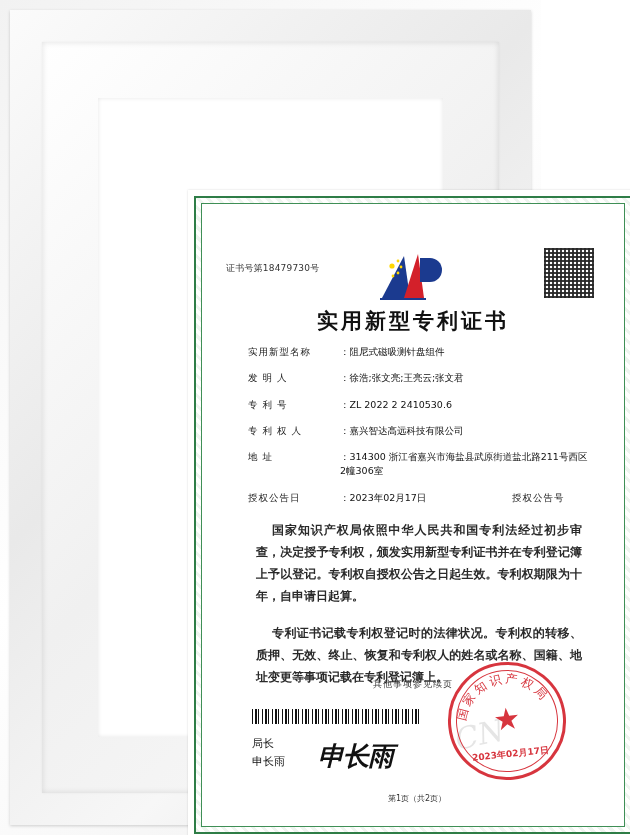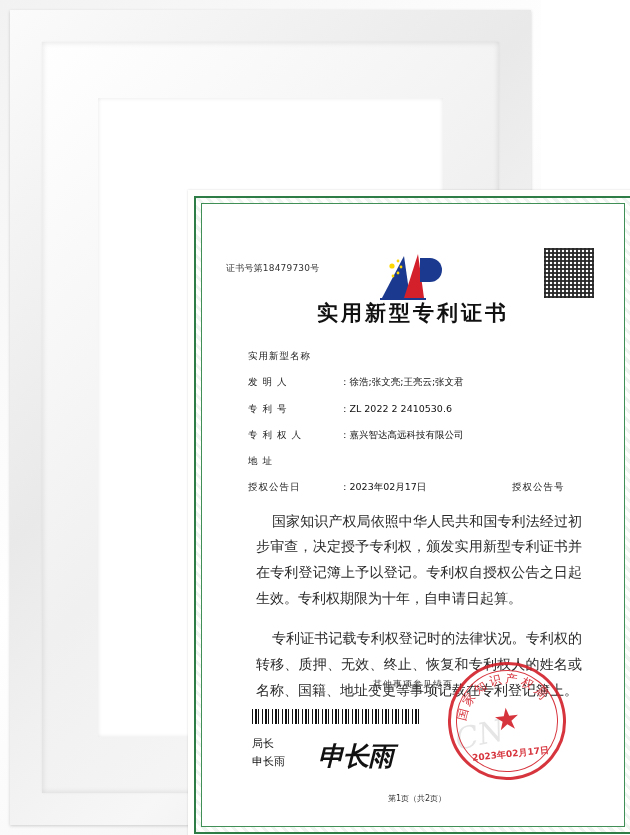--- a/index.html
+++ b/index.html
@@ -65,36 +65,36 @@
   .qr{
     position:absolute;right:6px;top:22px;width:50px;height:50px;
     background:
       repeating-linear-gradient(0deg,#1a1a1a 0 2px, #fff 2px 4px),
       repeating-linear-gradient(90deg,#1a1a1a 0 2px,#fff 2px 4px);
     background-blend-mode:multiply;
     opacity:.85;
   }
   .title{
     text-align:center;font-size:21px;font-weight:bold;color:#111;
-    letter-spacing:3px;margin-top:24px;
-  }
-  .fields{margin-top:22px;padding-left:22px;padding-right:10px;}
+    letter-spacing:3px;margin-top:32px;
+  }
+  .fields{margin-top:10px;padding-left:22px;padding-right:10px;}
   .row{
     display:flex;align-items:flex-start;font-size:9.5px;color:#222;
     margin-bottom:12px;line-height:1.5;
   }
   .row .lab{
     width:92px;flex:0 0 92px;color:#222;letter-spacing:1px;
   }
   .row .val{flex:1;color:#111;}
   .row.two .lab2{width:78px;flex:0 0 78px;letter-spacing:1px;}
   .spread{letter-spacing:6px;}
   .para{
-    margin:14px 18px 0 30px;font-size:14px;line-height:1.85;color:#2a2a2a;
-    text-align:justify;text-indent:16px;
+    margin:14px 18px 0 30px;font-size:12px;line-height:1.85;color:#2a2a2a;
+    text-align:justify;text-indent:16px;font-weight:bold;
   }
   .barcode{
     position:absolute;left:26px;bottom:84px;width:168px;height:15px;
     background:
       repeating-linear-gradient(90deg,#111 0 1px,#fff 1px 3px,#111 3px 5px,#fff 5px 6px,#111 6px 7px,#fff 7px 10px);
   }
   .sign-block{position:absolute;left:26px;bottom:36px;font-size:11px;color:#111;line-height:1.7;}
   .sign-script{
     position:absolute;left:92px;bottom:34px;
     font-family:"DejaVu Serif", serif;font-size:26px;color:#111;
@@ -167,35 +167,37 @@
 
                 <div class="qr"></div>
 
                 <div class="cert-no">证书号第18479730号</div>
 
                 <div class="title">实用新型专利证书</div>
 
                 <div class="fields">
                   <div class="row">
                     <div class="lab">实用新型名称</div>
+                    <div class="val">：阻尼式磁吸测针盘组件</div>
                   </div>
                   <div class="row">
                     <div class="lab spread">发 明 人</div>
                     <div class="val">：徐浩;张文亮;王亮云;张文君</div>
                   </div>
                   <div class="row">
                     <div class="lab spread">专 利 号</div>
                     <div class="val">：ZL 2022 2 2410530.6</div>
                   </div>
                   <div class="row">
                     <div class="lab">专 利 权 人</div>
                     <div class="val">：嘉兴智达高远科技有限公司</div>
                   </div>
                   <div class="row">
                     <div class="lab spread">地 址</div>
+                    <div class="val">：314300 浙江省嘉兴市海盐县武原街道盐北路211号西区2幢306室</div>
                   </div>
                   <div class="row two">
                     <div class="lab">授权公告日</div>
                     <div class="val">：2023年02月17日</div>
                     <div class="lab2">授权公告号</div>
                   </div>
                 </div>
 
                 <div class="para">国家知识产权局依照中华人民共和国专利法经过初步审查，决定授予专利权，颁发实用新型专利证书并在专利登记簿上予以登记。专利权自授权公告之日起生效。专利权期限为十年，自申请日起算。</div>
                 <div class="para">专利证书记载专利权登记时的法律状况。专利权的转移、质押、无效、终止、恢复和专利权人的姓名或名称、国籍、地址变更等事项记载在专利登记簿上。</div>

